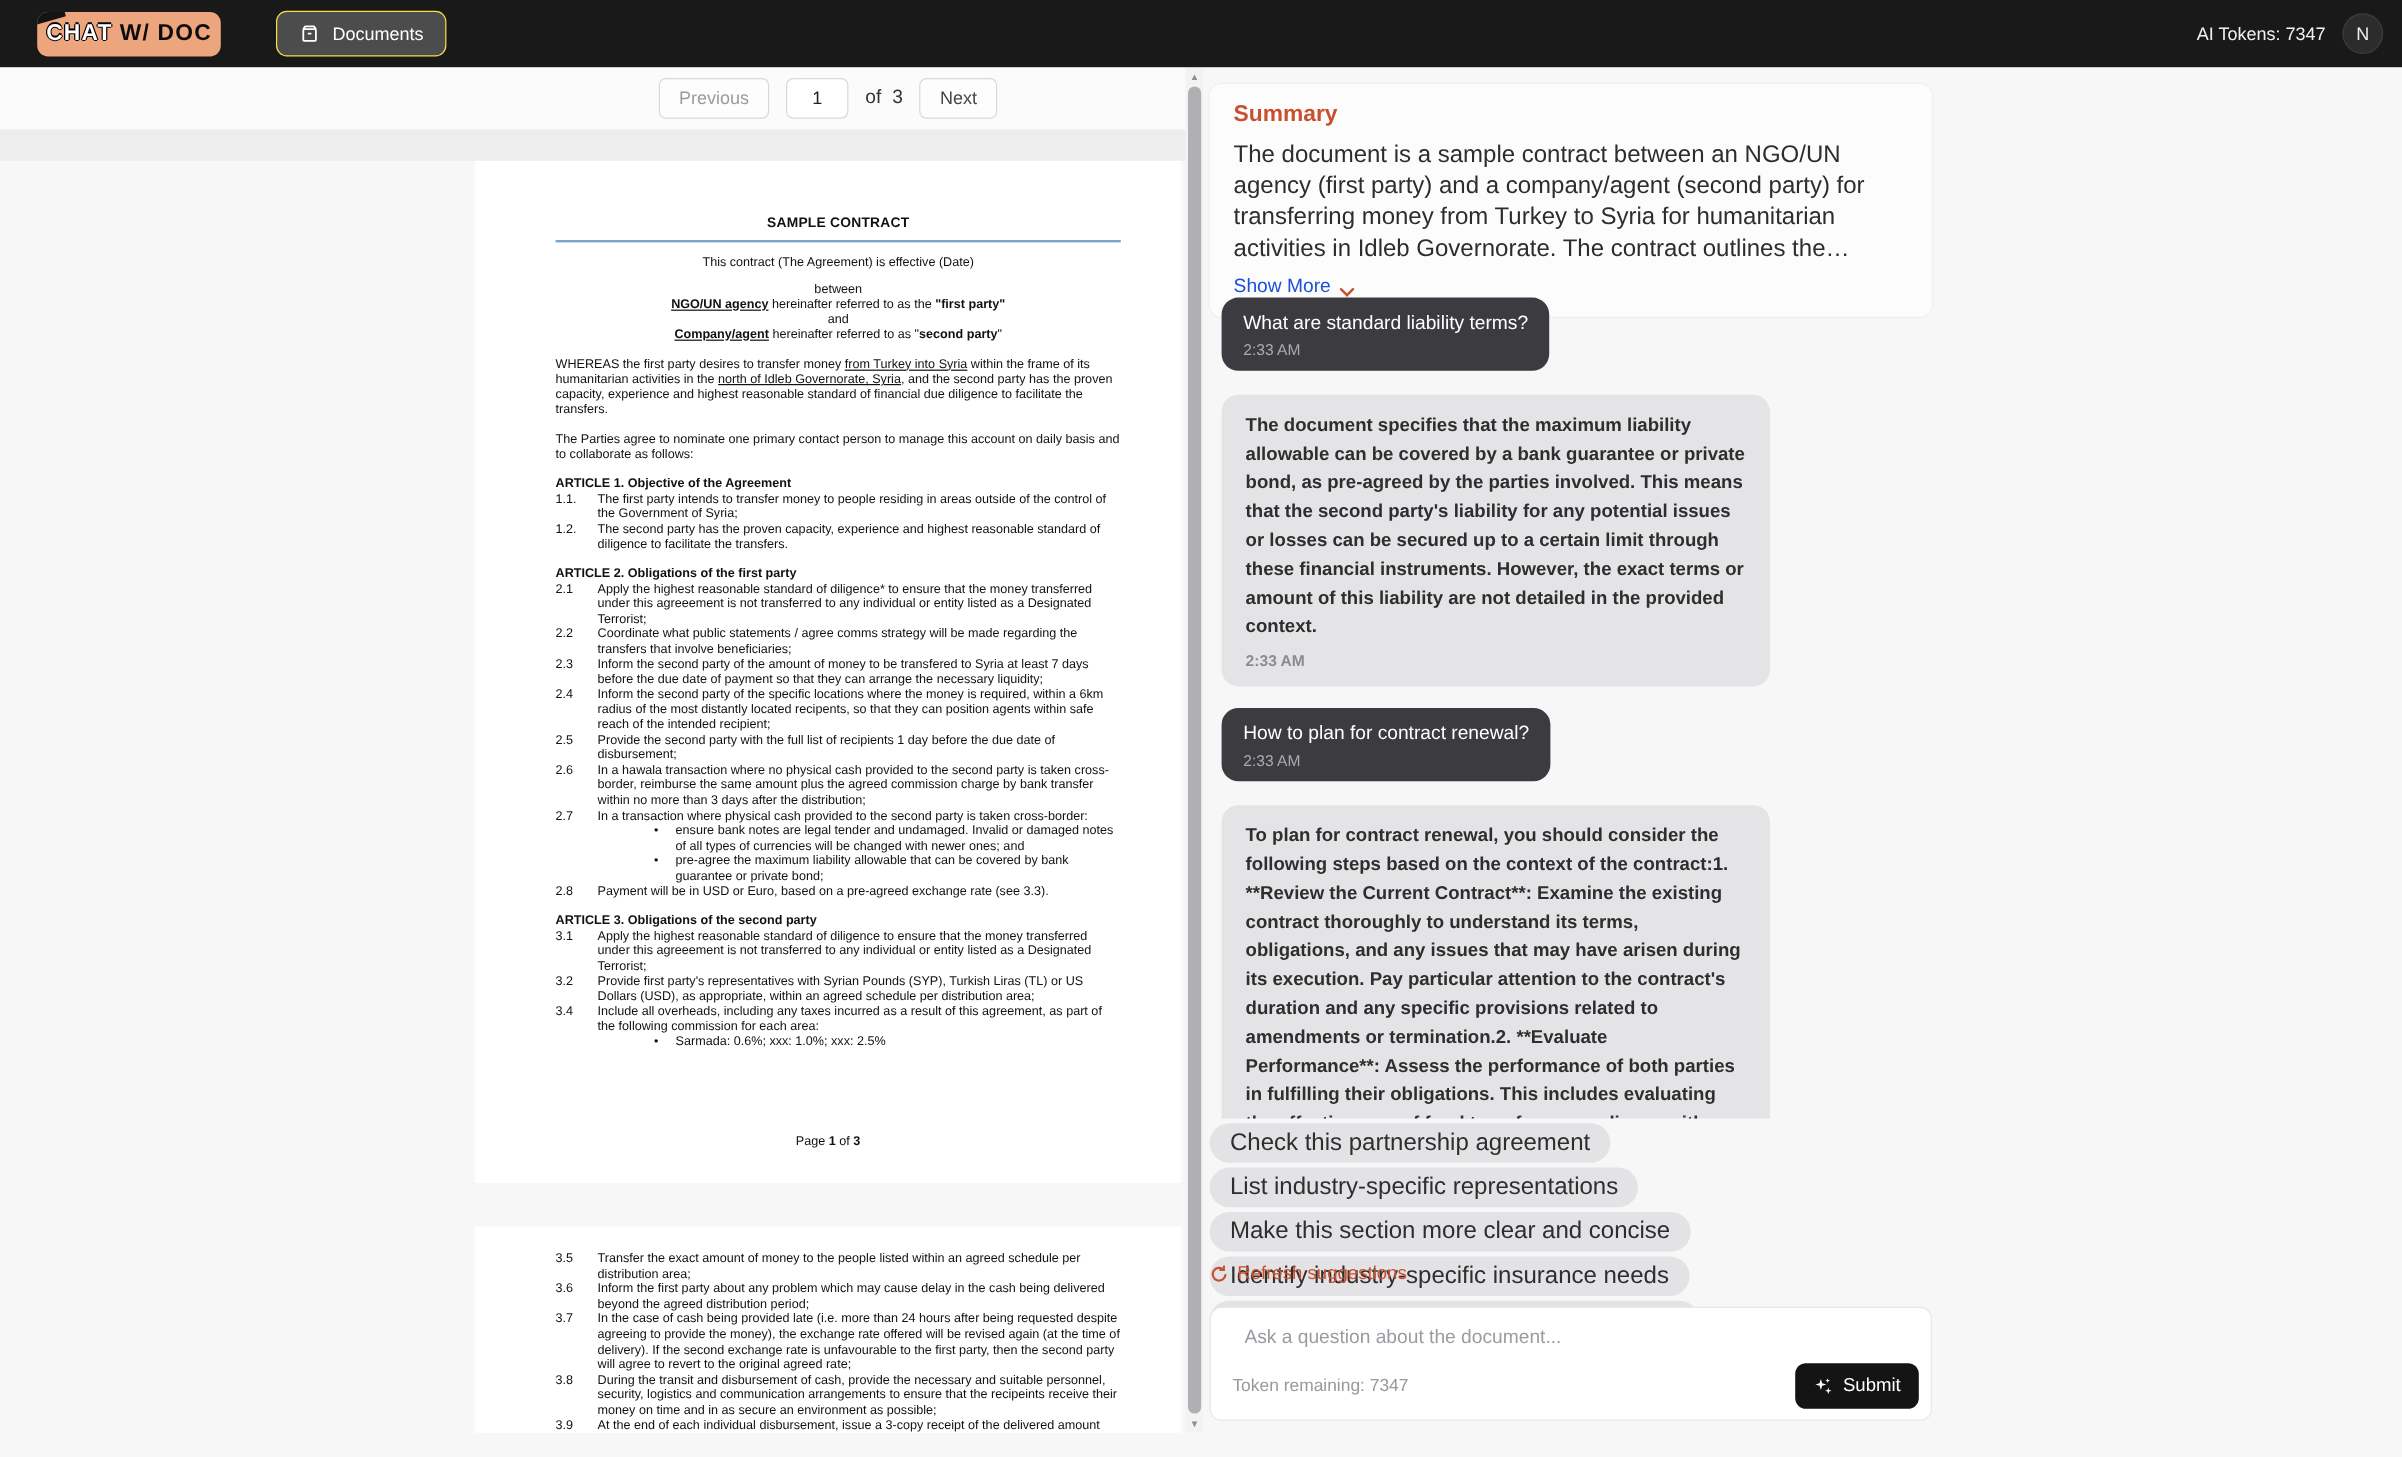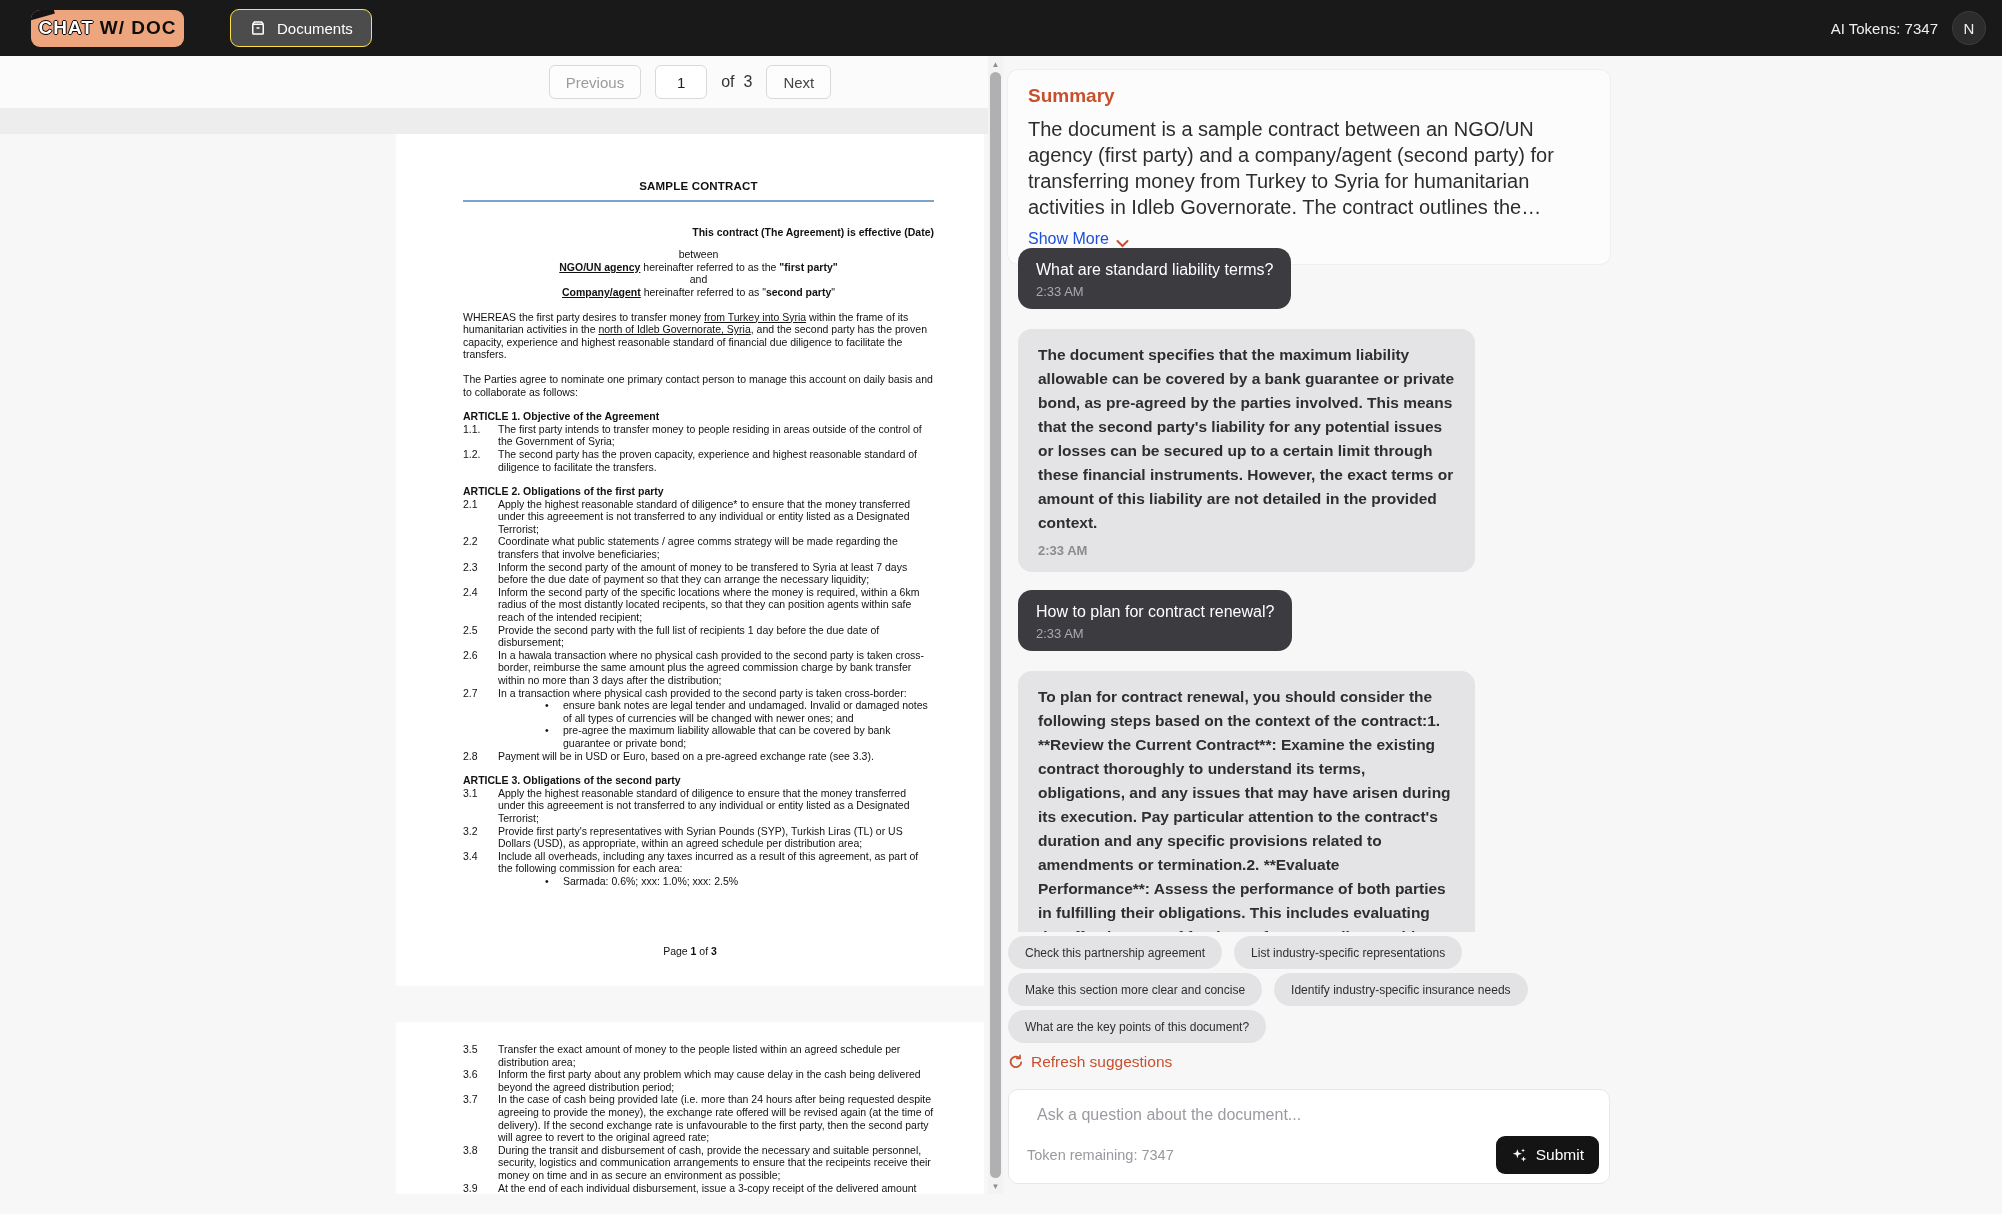--- a/index.html
+++ b/index.html
@@ -40,21 +40,21 @@
   .pg-input { width:52px; height:34px; border:1px solid #d9d9d9; border-radius:6px; text-align:center;
               font-size:15px; color:#222; background:#fff; font-family:"Liberation Sans", sans-serif; }
   .pg-of { font-size:16px; color:#333; display:flex; gap:9px; }
 
   .page { position:absolute; left:396px; width:588px; background:#fff;
           font-size:10.5px; line-height:12.6px; color:#111; }
   .page1 { top:78px; height:852px; padding:46px 50px 0 67px; }
   .page2 { top:966px; height:172px; padding:21px 50px 0 67px; overflow:hidden; }
   .doc-title { font-weight:bold; font-size:11.5px; text-align:center; letter-spacing:.2px; }
   .doc-rule { border-top:2px solid #7da3cd; margin-top:7px; }
-  .doc-effective { margin-top:24px; font-weight:bold; text-align:right; }
+  .doc-effective { margin-top:11px; font-weight:normal; text-align:center; }
   .party-lines { margin-top:10px; text-align:center; }
   .doc-par { margin-top:12px; }
   .article-heading { margin-top:12px; font-weight:bold; }
   .item { display:flex; }
   .item .num { width:35px; flex-shrink:0; }
   .item .itext { flex:1; }
   .bullet { display:flex; margin-left:47px; }
   .bullet .dot { width:18px; flex-shrink:0; }
   .bullet .btext { flex:1; }
   .page-footer { position:absolute; left:0; right:0; bottom:28px; text-align:center; }
@@ -80,21 +80,21 @@
   .msg-user { margin-top:23px; }
   .msg-user + .msg-assistant { margin-top:20px;font-weight:bold; }
   .msg-assistant + .msg-user { margin-top:18px; }
   .msg-user .btxt { font-size:16px; }
   .msg-user .time { font-size:13px; color:#a9a9b0; margin-top:5px; }
   .msg-assistant .bubble { background:#e4e4e6; color:#2e2e2e; border-radius:14px; padding:14px 20px; width:457px; }
   .msg-assistant .btxt { font-size:15.5px; line-height:24px; }
   .msg-assistant .time { font-size:13px; color:#8b8b90; margin-top:8px; }
 
   .chips { position:absolute; left:5px; top:880px; width:640px; display:flex; flex-wrap:wrap; gap:4px 12px; }
-  .chip { height:33px; padding:0 17px; border-radius:17px; background:#e3e3e6; color:#2e2e2e; font-size:12px;
+  .chip { height:33px; padding:0 17px; border-radius:17px; background:#e3e3e6; color:#2e2e2e; font-size:20px;
           display:inline-flex; align-items:center; border:none; cursor:pointer; font-family:"Liberation Sans", sans-serif; }
   .refresh { position:absolute; left:5px; top:997px; color:#c7502e; font-size:15.5px;
              display:flex; align-items:center; gap:7px; cursor:pointer; }
 
   .input-card { position:absolute; left:5px; top:1033px; width:602px; height:95px; background:#fff;
                 border:1px solid #e7e7e9; border-radius:10px; padding:16px 28px; }
   .chat-input { border:none; outline:none; width:100%; font-size:16px; color:#333;
                 font-family:"Liberation Sans", sans-serif; background:transparent; }
   .chat-input::placeholder { color:#9b9ba1; }
   .input-bottom { position:absolute; left:18px; right:10px; bottom:9px; display:flex; align-items:center; justify-content:space-between; }

